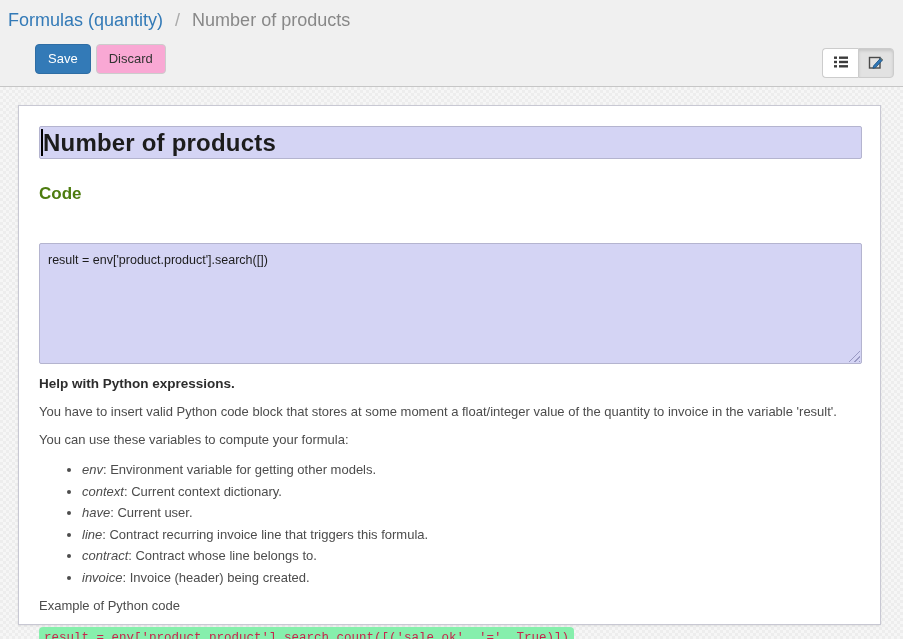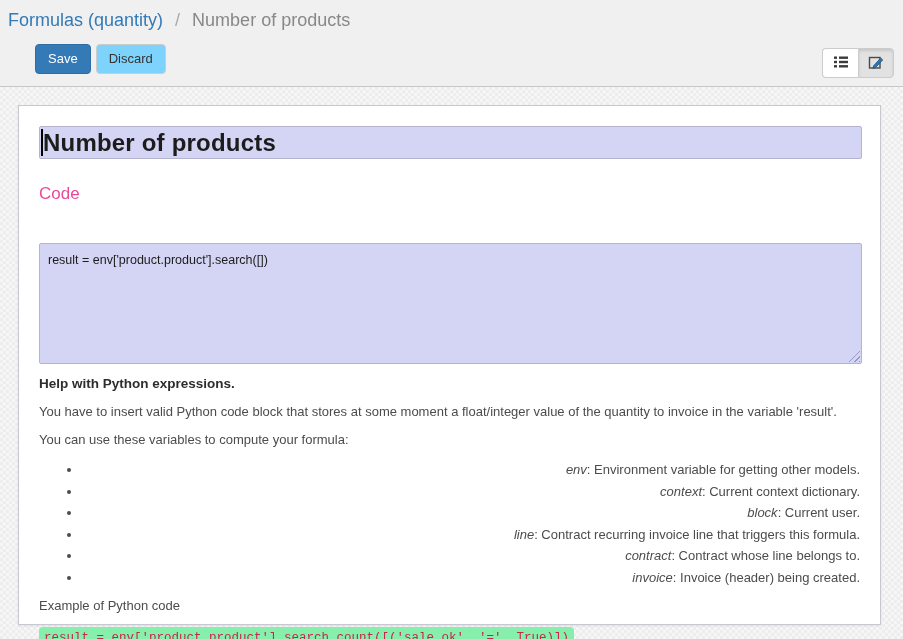--- a/index.html
+++ b/index.html
@@ -26,21 +26,21 @@
   .breadcrumb .current { color: #888; }
 
   .btn-row { margin-top: 12px; display: flex; align-items: center; padding-left: 27px; }
   .btn {
     font-family: "Liberation Sans", sans-serif;
     font-size: 13px;
     line-height: 18px;
     padding: 5px 12px;
     border-radius: 4px;
     border: 1px solid #ccc;
-    background: #7dd3fc;
+    background: #f9a8d4;
     color: #333;
     cursor: pointer;
     margin-right: 5px;
   }
   .btn.primary { background: #337ab7; border-color: #2e6da4; color: #fff; }
 
   .switcher { position: absolute; right: 9px; top: 48px; display: flex; }
   .sw-btn {
     width: 36px; height: 30px;
     background: #fff;
@@ -84,22 +84,22 @@
   }
   .caret { display: inline-block; width: 2px; height: 27px; background: #000; }
   .title-text {
     font-size: 24px; font-weight: bold; color: #1c1c1c;
     letter-spacing: 0.2px; white-space: nowrap;
   }
 
   .section-label {
     margin-top: 25px;
     font-size: 17px;
-    font-weight: normal;
-    color: #ec4899;
+    font-weight: bold;
+    color: #4d7c0f;
   }
 
   
   .code-area {
     position: relative;
     margin-top: 39px;
     width: 823px;
     height: 121px;
     background: #d4d4f4;
     border: 1px solid #b4b4cf;
@@ -113,21 +113,21 @@
     width: 12px; height: 12px;
     background:
       linear-gradient(135deg, transparent 0 50%, #9a9ac4 50% 58%, transparent 58% 72%, #9a9ac4 72% 80%, transparent 80% 94%, #9a9ac4 94% 100%);
     cursor: nwse-resize;
   }
 
   
   .help { margin-top: 12px; font-size: 13px; line-height: 16px; color: #4c4c4c; }
   .help-heading { font-weight: bold; color: #2d2d2d; font-size: 13.5px; }
   .help p { margin-top: 12px; }
-  .help ul { margin: 14px 0 0 0; padding-left: 43px; text-align: right; }
+  .help ul { margin: 14px 0 0 0; padding-left: 43px; }
   .help li { margin-bottom: 5.5px; list-style-type: disc; }
   .help li i { font-style: italic; }
   .example-label { margin-top: 16px; }
   .code-pill {
     display: inline-block;
     margin-top: 13px;
     font-family: "Liberation Mono", "DejaVu Sans Mono", monospace;
     font-size: 12.5px;
     color: #c7254e;
     background: #86efac;
@@ -194,21 +194,21 @@
       </div>
 
       <div class="help">
         <div class="help-heading">Help with Python expressions.</div>
         <p>You have to insert valid Python code block that stores at some moment a float/integer value of the quantity to invoice in the variable 'result'.</p>
         <p>You can use these variables to compute your formula:</p>
 
         <ul>
           <li><i>env</i><span>: Environment variable for getting other models.</span></li>
           <li><i>context</i><span>: Current context dictionary.</span></li>
-          <li><i>block</i><span>: Current user.</span></li>
+          <li><i>have</i><span>: Current user.</span></li>
           <li><i>line</i><span>: Contract recurring invoice line that triggers this formula.</span></li>
           <li><i>contract</i><span>: Contract whose line belongs to.</span></li>
           <li><i>invoice</i><span>: Invoice (header) being created.</span></li>
         </ul>
 
         <p class="example-label">Example of Python code</p>
         <code class="code-pill">result = env['product.product'].search_count([('sale_ok', '=', True)])</code>
       </div>
 
     </div>

